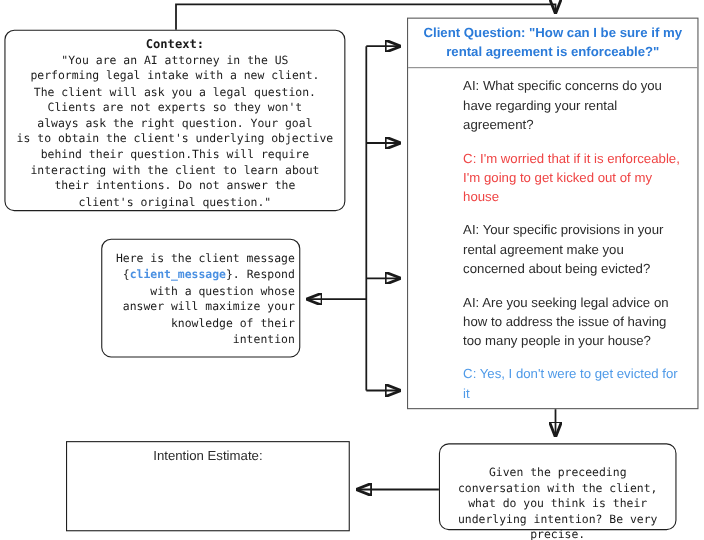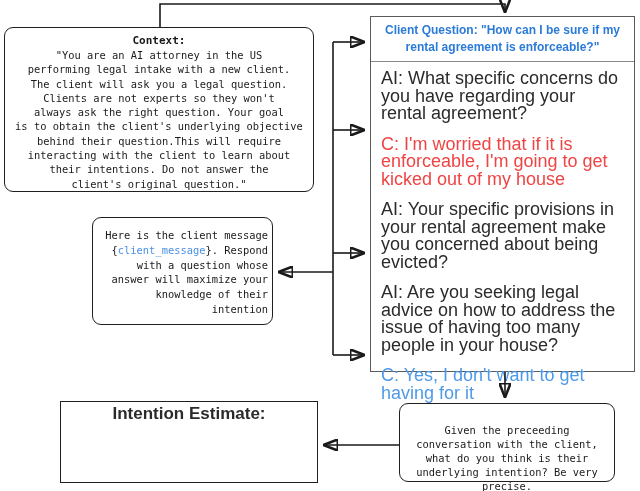--- a/index.html
+++ b/index.html
@@ -11,39 +11,39 @@
 
   
   #context-box{left:4px;top:27px;width:310px;height:165px;border:1.6px solid #1f1f1f;
                border-radius:9px;padding:5px 5px;text-align:center;}
   #context-box .title{font-weight:bold;font-size:11px;line-height:15px;}
   #context-box .body{font-size:10.4px;line-height:14.3px;}
 
   
   #respond-box{left:92px;top:217px;width:181px;height:108px;border:1.6px solid #1f1f1f;
                border-radius:9px;padding:10px 4px;text-align:right;font-size:10.4px;line-height:14.8px;}
-  #respond-box .ph{font-weight:normal;margin-top:24px;}
+  #respond-box .ph{font-weight:bold;margin-top:24px;}
 
   
   #conversation-box{left:370px;top:16px;width:265px;height:356px;border:1.5px solid #5a5a5a;
                     padding:0;}
   #conv-header{box-sizing:border-box;border-bottom:1.2px solid #8a8a8a;padding:5px 8px 6px 8px;
                text-align:center;font-weight:bold;font-size:12px;line-height:16.5px;}
   #conv-body{padding:8px 10px 0 10px;}
-  .msg{font-size:18px;line-height:17.5px;margin-bottom:13px;color:#2b2b2b;}
+  .msg{font-size:12px;line-height:17.5px;margin-bottom:13px;color:#2b2b2b;margin-left:40px;}
   .msg.client{}
 
   
   #intention-prompt-box{left:399px;top:403px;width:216px;height:79px;border:1.6px solid #1f1f1f;
                         border-radius:9px;padding:19px 4px;text-align:center;font-size:10.4px;line-height:14px;}
 
   
   #estimate-box{left:60px;top:401px;width:258px;height:82px;border:1.4px solid #1f1f1f;
                 padding:4px 5px;text-align:center;color:#2b2b2b;}
-  #estimate-box .title{font-weight:bold;font-size:17px;line-height:16px;}
+  #estimate-box .title{font-weight:normal;font-size:12px;line-height:16px;}
   #estimate-box .body{font-size:11.5px;line-height:15px;}
 
   
   #arrows{position:absolute;left:0;top:0;width:640px;height:491px;pointer-events:none;}
   #arrows path{fill:none;stroke:#1a1a1a;stroke-width:1.6;}
 </style>
 </head>
 <body>
 
 <div id="canvas">
@@ -71,21 +71,21 @@
 intention</div>
   </div>
 
   <div class="box" id="conversation-box">
     <div id="conv-header" style="color:#2b7bd9">Client Question: "How can I be sure if my rental agreement is enforceable?"</div>
     <div id="conv-body">
       <div class="msg ai">AI: What specific concerns do you have regarding your rental agreement?</div>
       <div class="msg client" style="color:#ef4444">C: I'm worried that if it is enforceable, I'm going to get kicked out of my house</div>
       <div class="msg ai">AI: Your specific provisions in your rental agreement make you concerned about being evicted?</div>
       <div class="msg ai">AI: Are you seeking legal advice on how to address the issue of having too many people in your house?</div>
-      <div class="msg client" style="color:#4f9ae8">C: Yes, I don't want to get having for it</div>
+      <div class="msg client" style="color:#4f9ae8">C: Yes, I don't were to get evicted for it</div>
     </div>
   </div>
 
   <div class="box mono pre" id="intention-prompt-box">Given the preceeding
 conversation with the client,
 what do you think is their
 underlying intention? Be very
 precise.</div>
 
   <div class="box" id="estimate-box">

